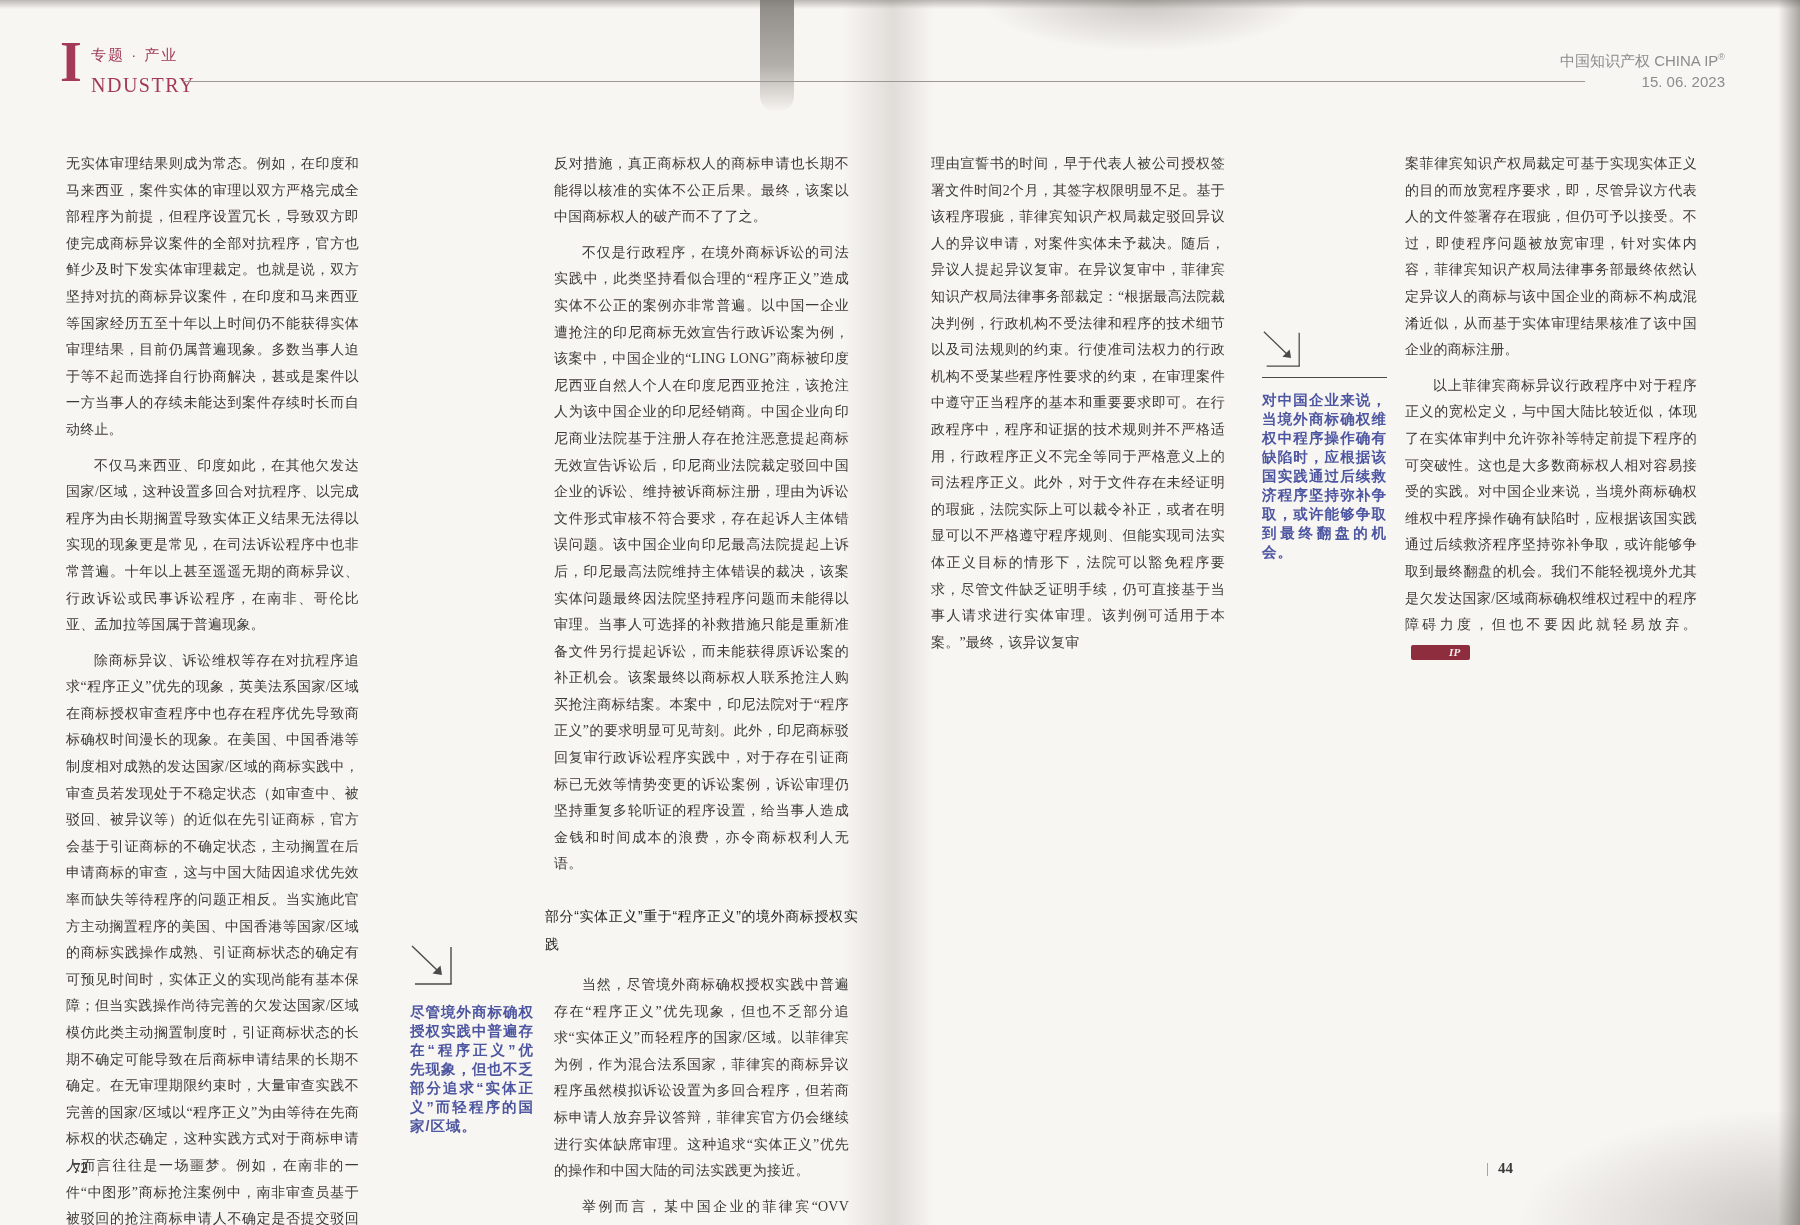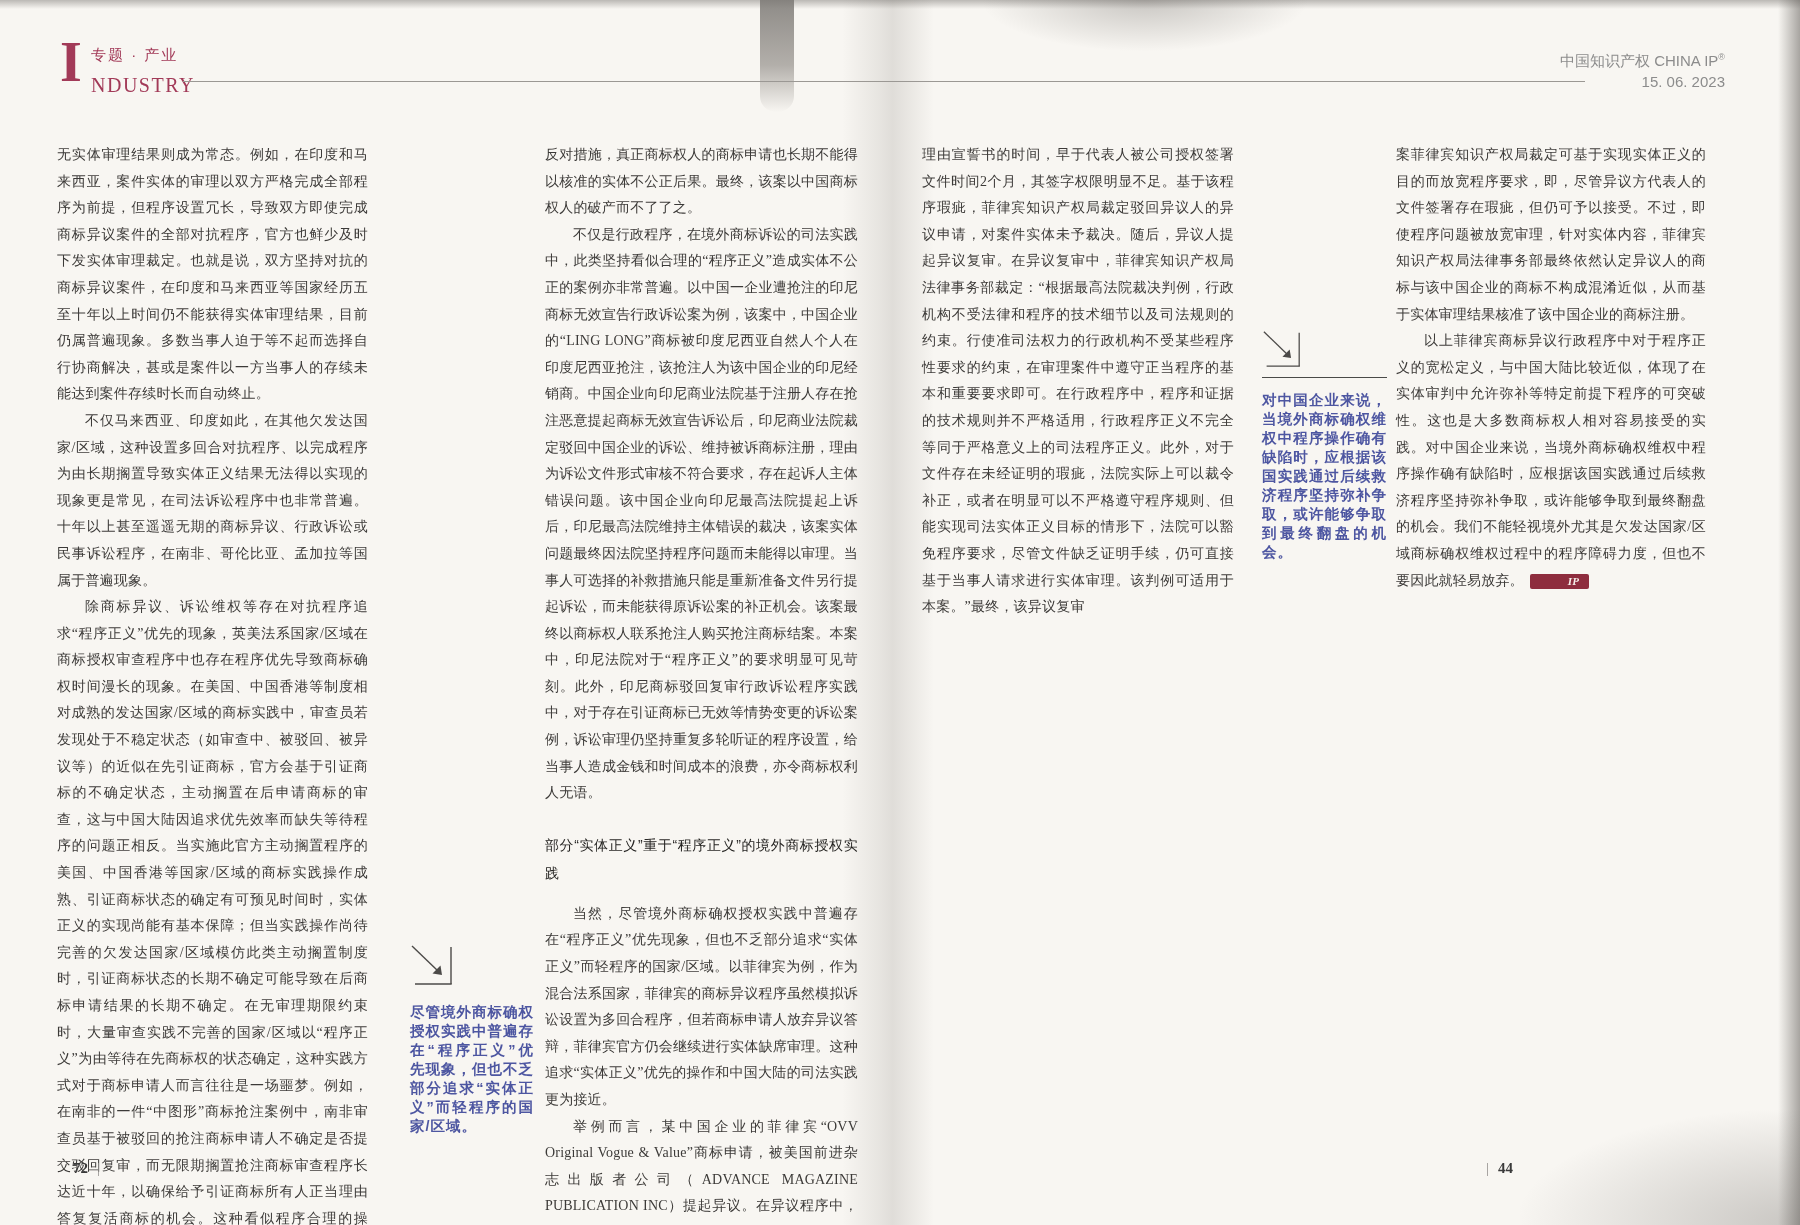--- a/index.html
+++ b/index.html
@@ -32,21 +32,21 @@
   .issue{left:1340px;top:47px;width:385px;text-align:right;color:#8c8c8c;font-size:15px;line-height:21px;
          font-family:"Liberation Sans","DejaVu Sans",sans-serif;}
   .issue sup{font-size:9px;}
 
   
   .col{position:absolute;}
   #col1{left:57px;top:142px;width:311px;}
   #col2{left:545px;top:142px;width:313px;}
   #col3{left:922px;top:142px;width:312px;}
   #col4{left:1396px;top:142px;width:310px;}
-  .body-p{margin:0;font-size:14px;line-height:26.6px;letter-spacing:.2px;color:#3c3a38;
+  .body-p{margin:9px;font-size:14px;line-height:26.6px;letter-spacing:.2px;color:#3c3a38;
           text-align:justify;}
   .body-p.indent{text-indent:2em;}
   .col-heading{margin:24px 0 14px;font-family:"Liberation Sans","DejaVu Sans",sans-serif;
           font-size:14px;line-height:28px;letter-spacing:.3px;color:#262523;font-weight:normal;
           text-align:justify;}
   .end-mark{display:inline-block;margin-left:6px;padding:0 10px;background:#8e2d3e;color:#f6eeea;
           font:italic bold 11px/15px "Liberation Serif","DejaVu Serif",serif;border-radius:2px;}
 
   
   .callout{position:absolute;}

